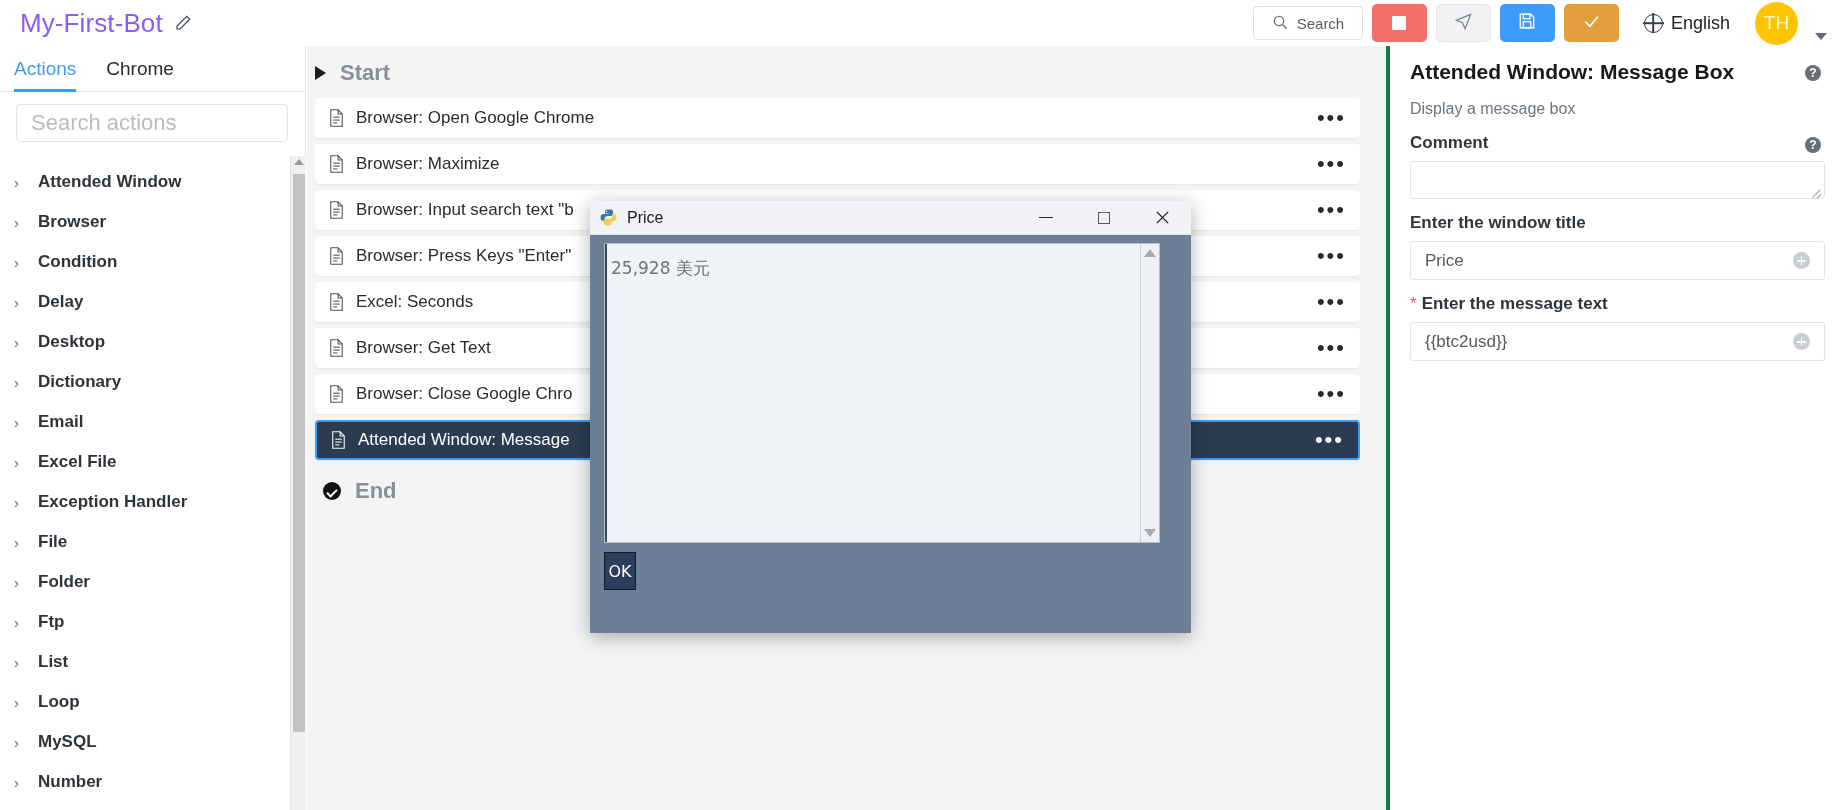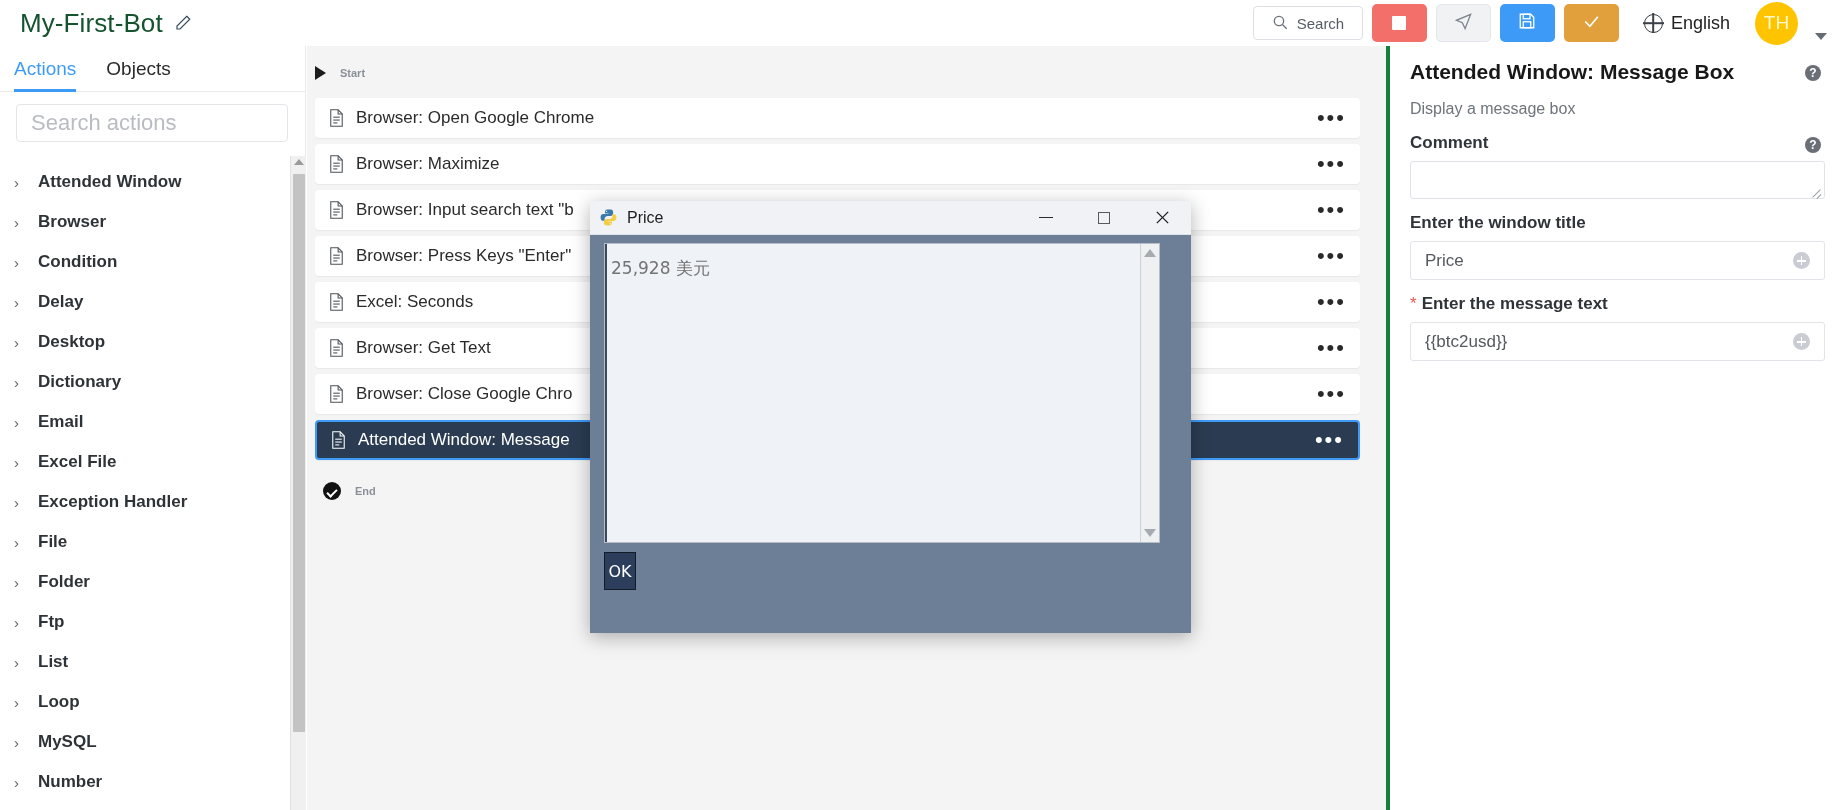--- a/index.html
+++ b/index.html
@@ -10,21 +10,21 @@
     overflow: hidden;
   }
   #app { position: relative; width: 1841px; height: 810px; }
 
   
   .topbar {
     position: absolute; left: 0; top: 0; width: 1841px; height: 46px;
     background: #ffffff; display: flex; align-items: center;
   }
   .bot-title {
-    margin-left: 20px; font-size: 26px; color: #14532d; font-weight: 400;
+    margin-left: 20px; font-size: 26px; color: #8b5cf6; font-weight: 400;
     letter-spacing: .1px; line-height: 1;
   }
   .pencil-icon {
     margin-left: 10px; width: 20px; height: 20px; display: inline-flex;
     align-items: center; justify-content: center; color: #34495e;
   }
   .topbar-right {
     margin-left: auto; display: flex; align-items: center; gap: 9px;
     padding-right: 14px;
   }
@@ -117,21 +117,21 @@
     background: #c3c3c3; border-radius: 1px;
   }
 
   
   .canvas {
     position: absolute; left: 307px; top: 46px; width: 1079px; height: 764px;
     background: #f4f4f4; overflow: hidden;
   }
   .flow-row-start, .flow-row-end {
     display: flex; align-items: center; gap: 14px; padding-left: 8px;
-    font-size: 11px; font-weight: 700; color: #8a9099; height: 34px;
+    font-size: 22px; font-weight: 700; color: #8a9099; height: 34px;
   }
   .flow-row-start { margin-top: 10px; }
   .tri-right {
     width: 0; height: 0; border-top: 7px solid transparent;
     border-bottom: 7px solid transparent; border-left: 11px solid #1c1c1c;
   }
   .end-circle {
     width: 18px; height: 18px; border-radius: 50%; background: #111;
     position: relative; flex: 0 0 auto;
   }
@@ -317,21 +317,21 @@
       <div class="avatar">
         <span>TH</span>
       </div>
       <span class="caret-dn"></span>
     </div>
   </div>
 
   <div class="leftpanel">
     <div class="tabs">
       <div class="tab active">Actions</div>
-      <div class="tab">Objects</div>
+      <div class="tab">Chrome</div>
     </div>
     <div class="searchwrap">
       <input class="searchbox" placeholder="Search actions" style="">
     </div>
 
     <div class="cat-list" id="cat-list">
       <div class="cat-item">
           <span class="cat-chev">›</span>
           <span>Attended Window</span>
         </div>

